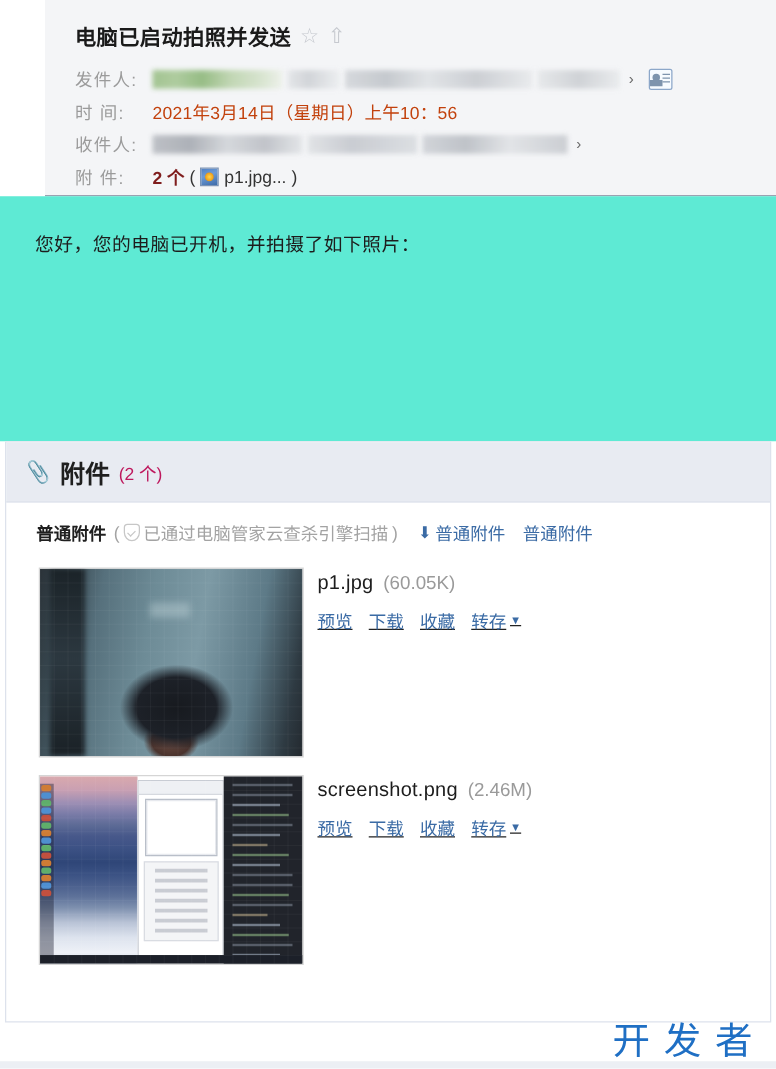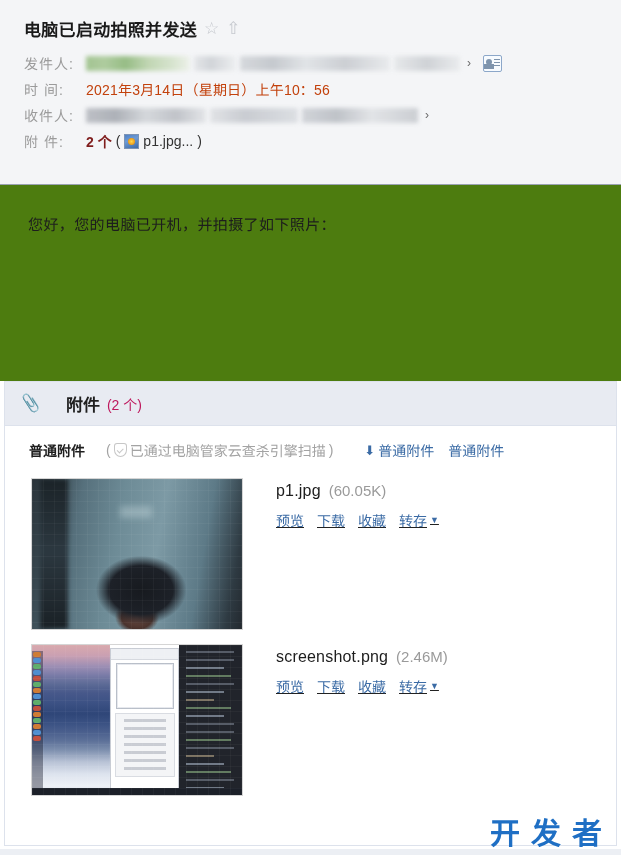--- a/index.html
+++ b/index.html
@@ -16,22 +16,23 @@
     color: #222222;
     overflow: hidden;
     position: relative;
   }
 
   
   .mail-header {
     background: #f4f5f7;
     padding: 10px 0 12px 24px;
     border-bottom: 1px solid #9aa2b1;
-    height: 185px;
-    box-sizing: border-box;
+    height: 157px;
+    box-sizing: border-box;
+    margin-left: 36px;
   }
   .subject-row {
     display: flex;
     align-items: center;
     gap: 7px;
     margin: 6px 0 9px 0;
   }
   .subject-title {
     font-size: 17px;
     font-weight: bold;
@@ -160,21 +161,21 @@
   .attach-count {
     font-weight: bold;
     color: #7f1d1d;
   }
 
   
   .mail-body {
     padding: 26px 24px 0 28px;
     height: 196px;
     box-sizing: border-box;
-    background: #4d7c0f;
+    background: #5eead4;
   }
   .body-text {
     font-size: 15px;
     color: #1d1d1d;
     line-height: 1.8;
     letter-spacing: 0.4px;
   }
 
   
   .attach-panel {
@@ -192,37 +193,36 @@
     align-items: center;
     gap: 7px;
     border-bottom: 1px solid #dde2ec;
   }
   .paperclip-icon {
     color: #8ea2c4;
     font-size: 16px;
     transform: rotate(8deg);
   }
   .attach-panel-title {
-    font-size: 17px;
+    font-size: 20px;
     font-weight: bold;
     color: #1f1f1f;
-    margin-left: 18px;
   }
   .attach-panel-count {
     font-size: 14px;
     font-weight: normal;
     color: #be185d;
   }
 
   .attach-subbar {
     display: flex;
     align-items: flex-end;
     padding: 14px 0 10px 24px;
     font-size: 14px;
-    gap: 21px;
+    gap: 6px;
   }
   .sub-label {
     font-weight: bold;
     color: #1f1f1f;
   }
   .scan-note {
     color: #a3a3a3;
     display: flex;
     align-items: center;
     gap: 3px;
@@ -257,21 +257,21 @@
   }
   .dl-arrow {
     color: #3b6ba5;
     font-size: 13px;
     margin-right: -11px;
   }
 
   .attach-item {
     display: flex;
     padding: 8px 0 0 26px;
-    gap: 33px;
+    gap: 11px;
   }
   .attach-item.second { padding-top: 14px; }
 
   .thumb {
     width: 212px;
     height: 152px;
     border: 1px solid #d5d5d5;
     box-sizing: border-box;
     overflow: hidden;
     position: relative;
@@ -418,21 +418,21 @@
     right: 8px;
     bottom: 6px;
     text-align: center;
     pointer-events: none;
     user-select: none;
   }
   .wm-cn {
     font-size: 30px;
     color: #1f6fc4;
     letter-spacing: 11px;
-    font-weight: 700;
+    font-weight: 400;
     line-height: 1.05;
     padding-left: 11px;
   }
   .wm-en {
     font-size: 31px;
     color: #2b7ad0;
     letter-spacing: 0.4px;
     line-height: 1.02;
     font-weight: 400;
   }

